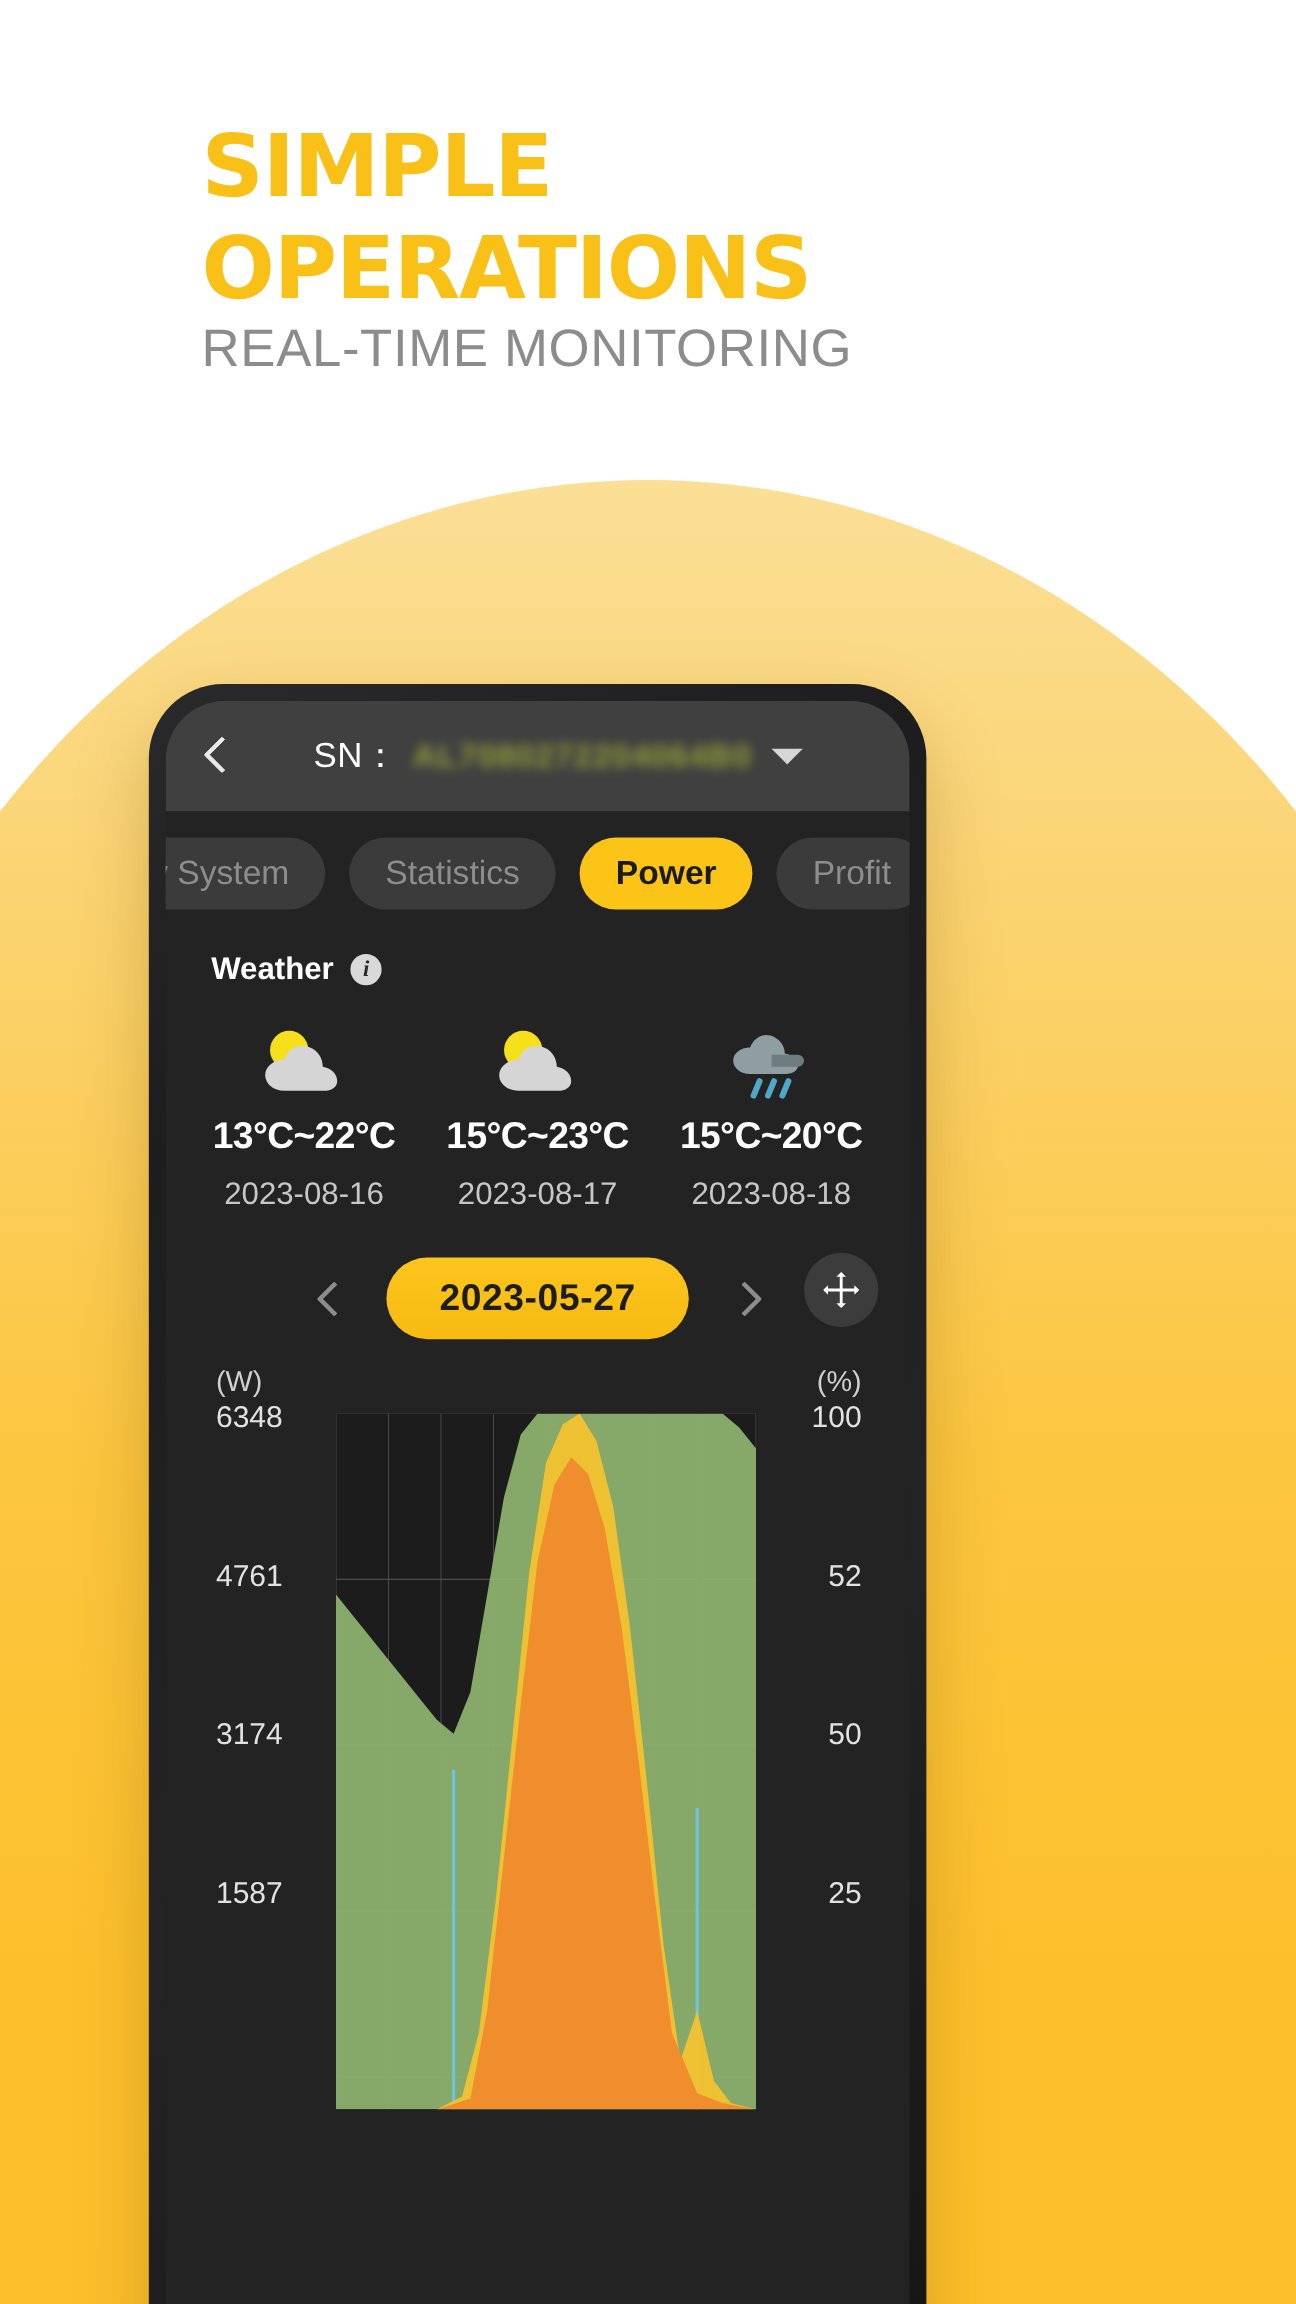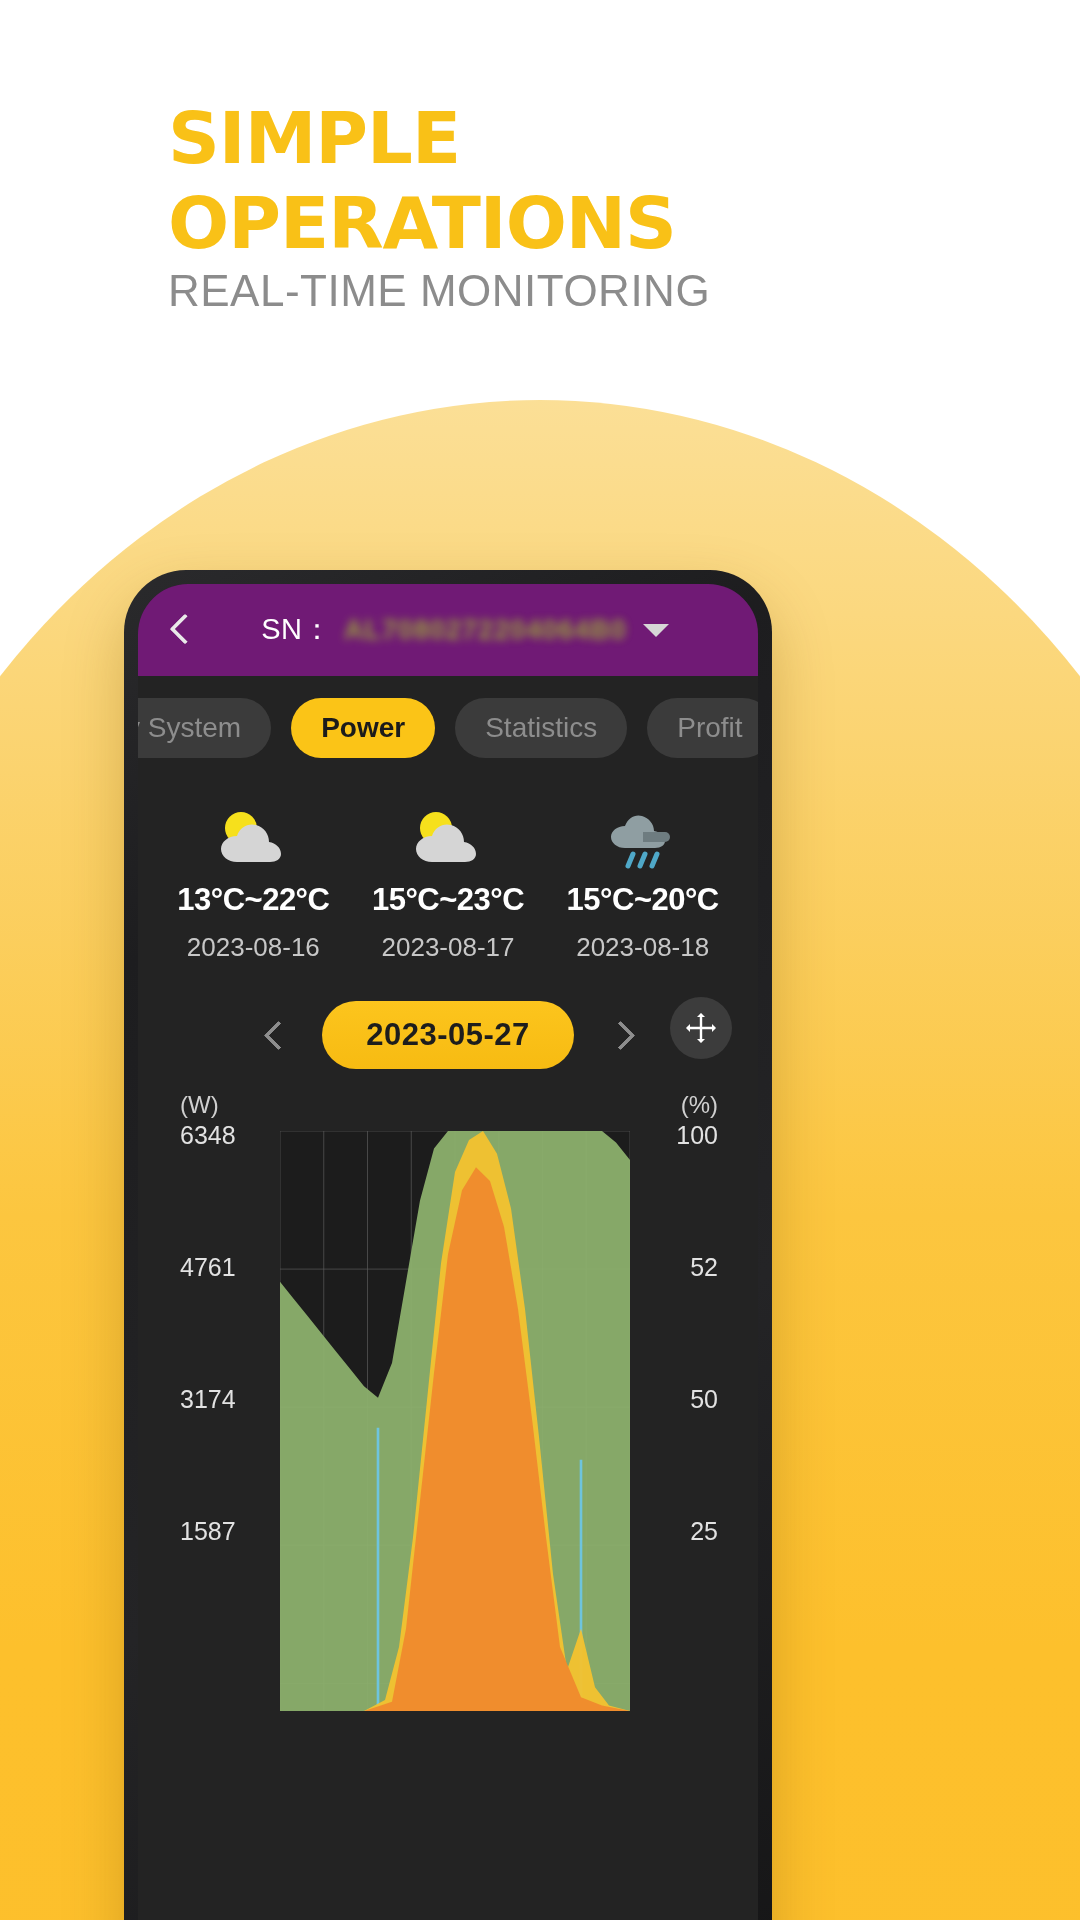--- a/index.html
+++ b/index.html
@@ -65,21 +65,21 @@
     width:100%; height:100%;
     border-radius:50px;
     background:#232323;
     overflow:hidden;
   }
 
   
   .app-header {
     position:relative;
     height:92px;
-    background:#701a75;
+    background:#404040;
     display:flex; align-items:center;
     padding:0 26px;
   }
   .back-chev {
     width:34px; height:34px; flex:0 0 auto;
     position:relative;
   }
   .back-chev::before{
     content:""; position:absolute; left:10px; top:5px;
     width:18px; height:18px;
@@ -231,25 +231,29 @@
         <div class="back-chev"></div>
         <div class="hdr-center">
           <span class="sn-label">SN：</span>
           <span class="sn-value">AL7080272204064B0</span>
           <span class="caret-down"></span>
         </div>
       </div>
 
       <div class="tabs">
         <div class="tab dim">y System</div>
+        <div class="tab dim">Statistics</div>
         <div class="tab active">Power</div>
-        <div class="tab dim">Statistics</div>
         <div class="tab dim">Profit</div>
       </div>
 
+      <div class="weather-head">
+        <span class="wlabel">Weather</span>
+        <span class="info-icon">i</span>
+      </div>
 
       <div class="weather-row">
         <div class="wcard">
           <div class="wicon">
             <svg width="92" height="66" viewBox="0 0 92 66">
               <circle cx="34" cy="22" r="16" fill="#f6e01c"></circle>
               <path d="M30 56c-9 0-16-6-16-13s7-13 16-13c3-9 11-13 19-11 8 2 13 9 13 17 7 1 12 6 12 12 0 5-5 8-11 8z" fill="#d5d5d5"></path>
             </svg>
           </div>
           <div class="wtemp">13°C~22°C</div>

